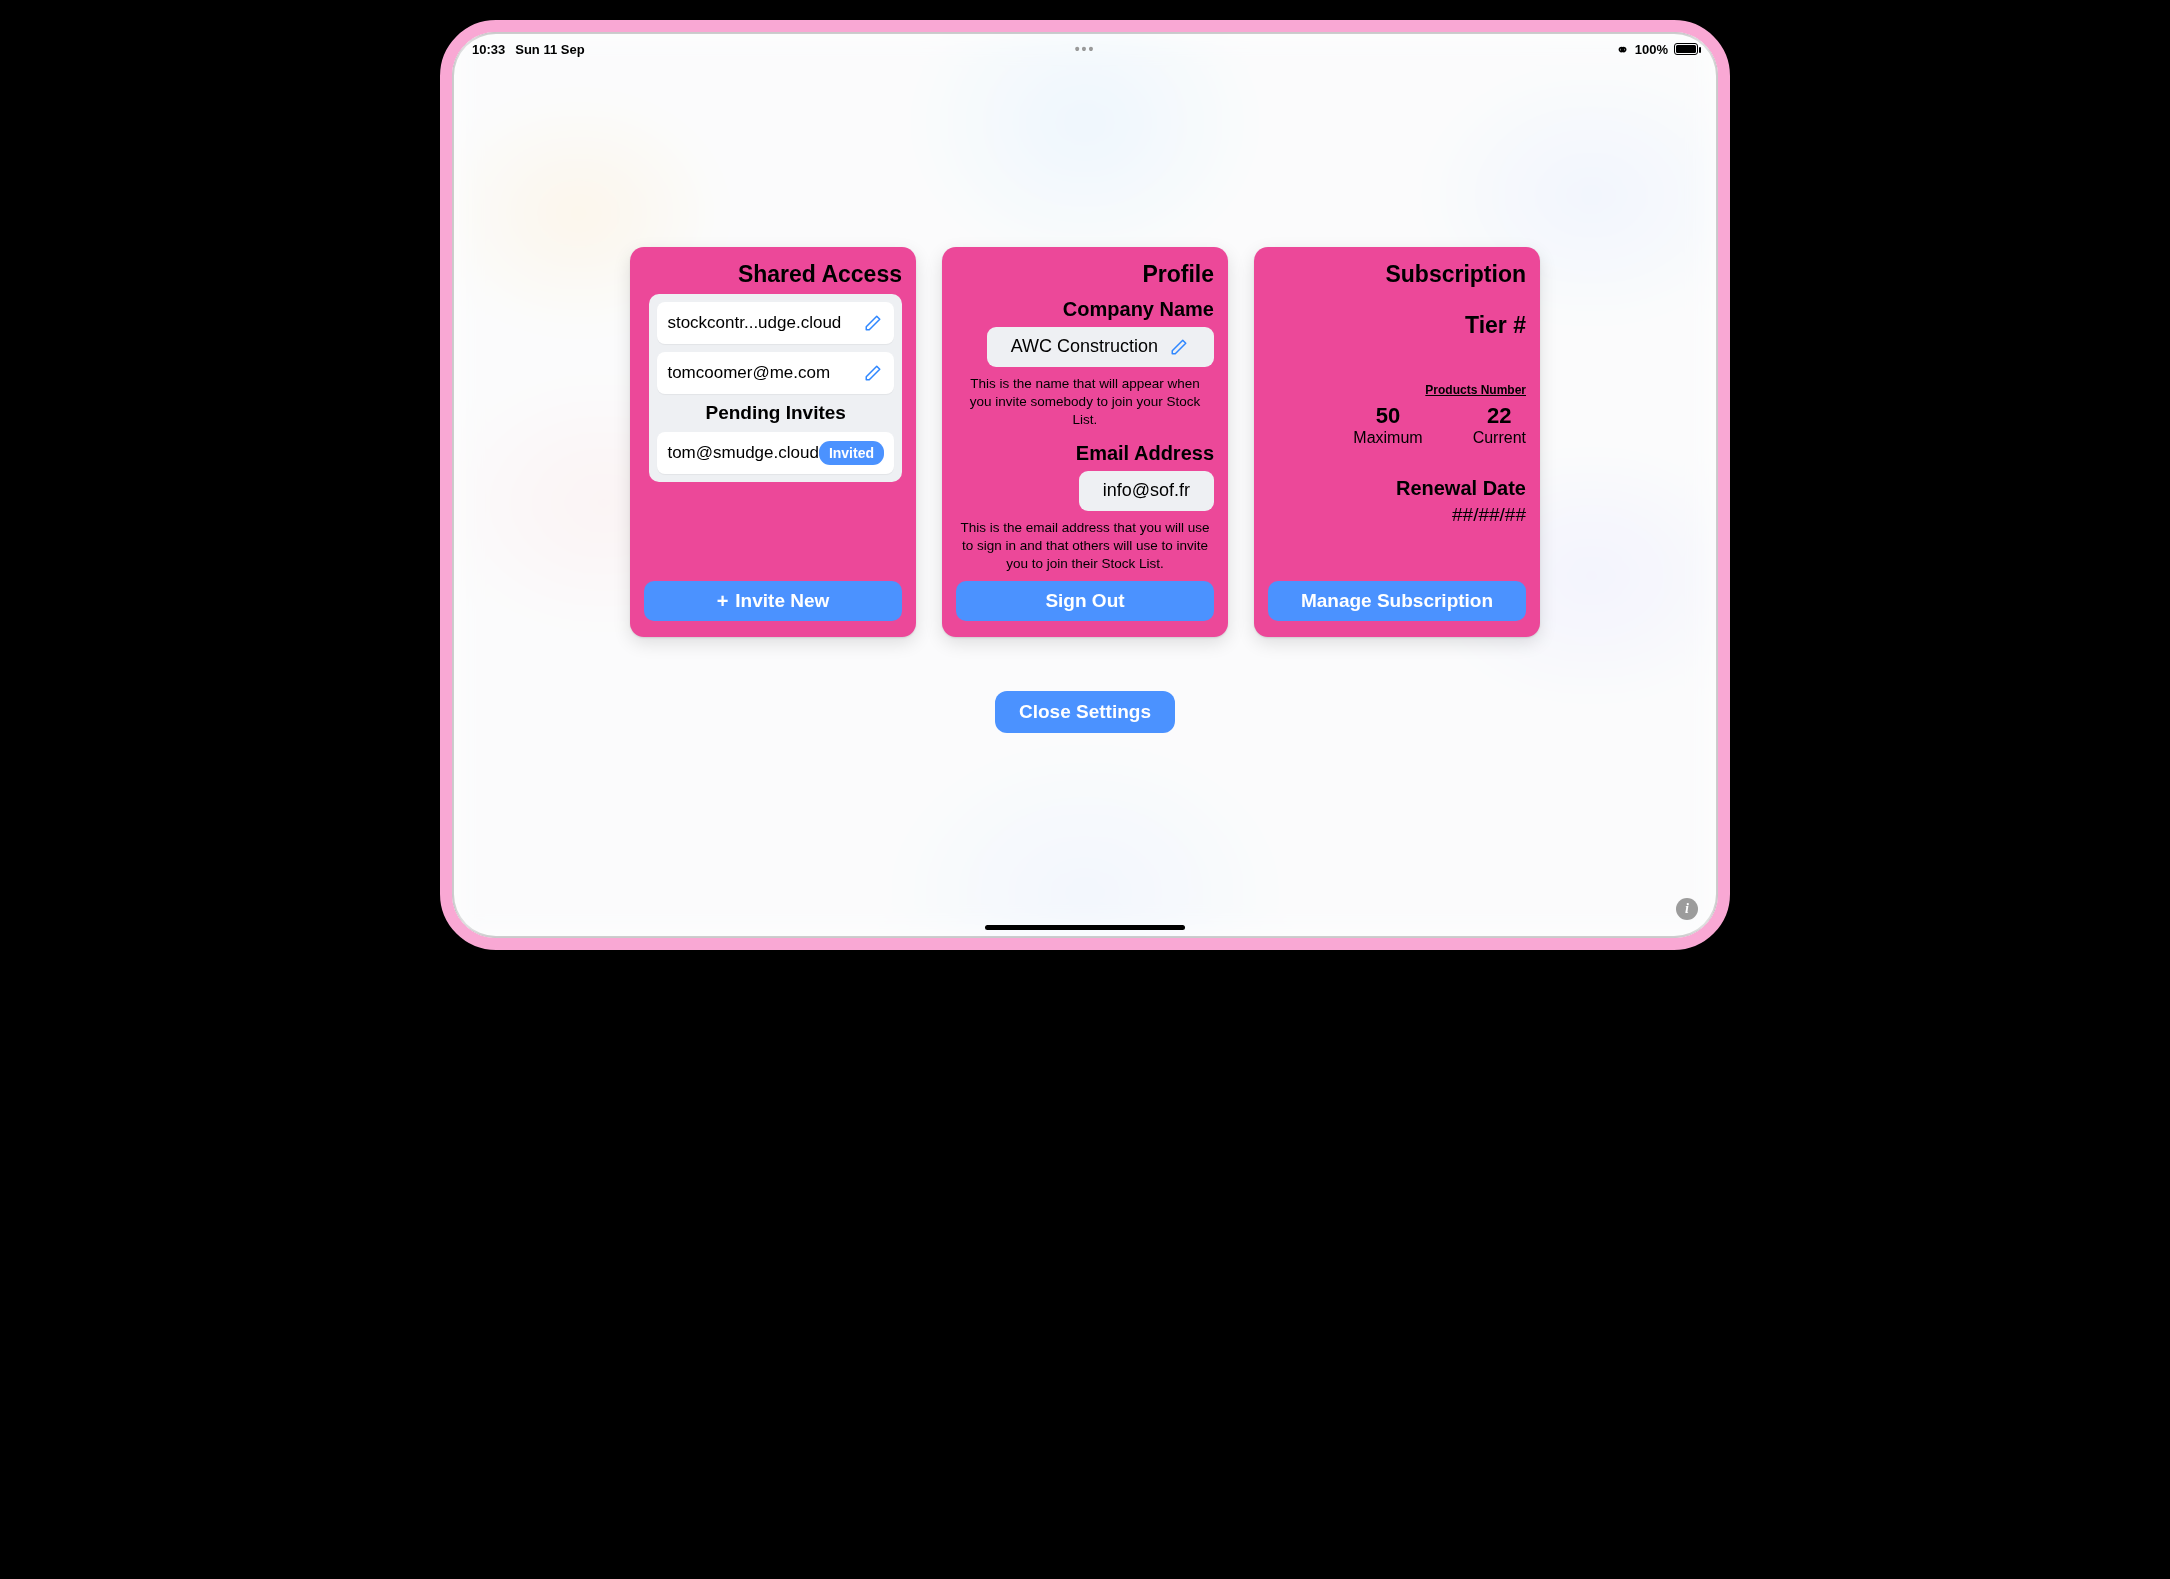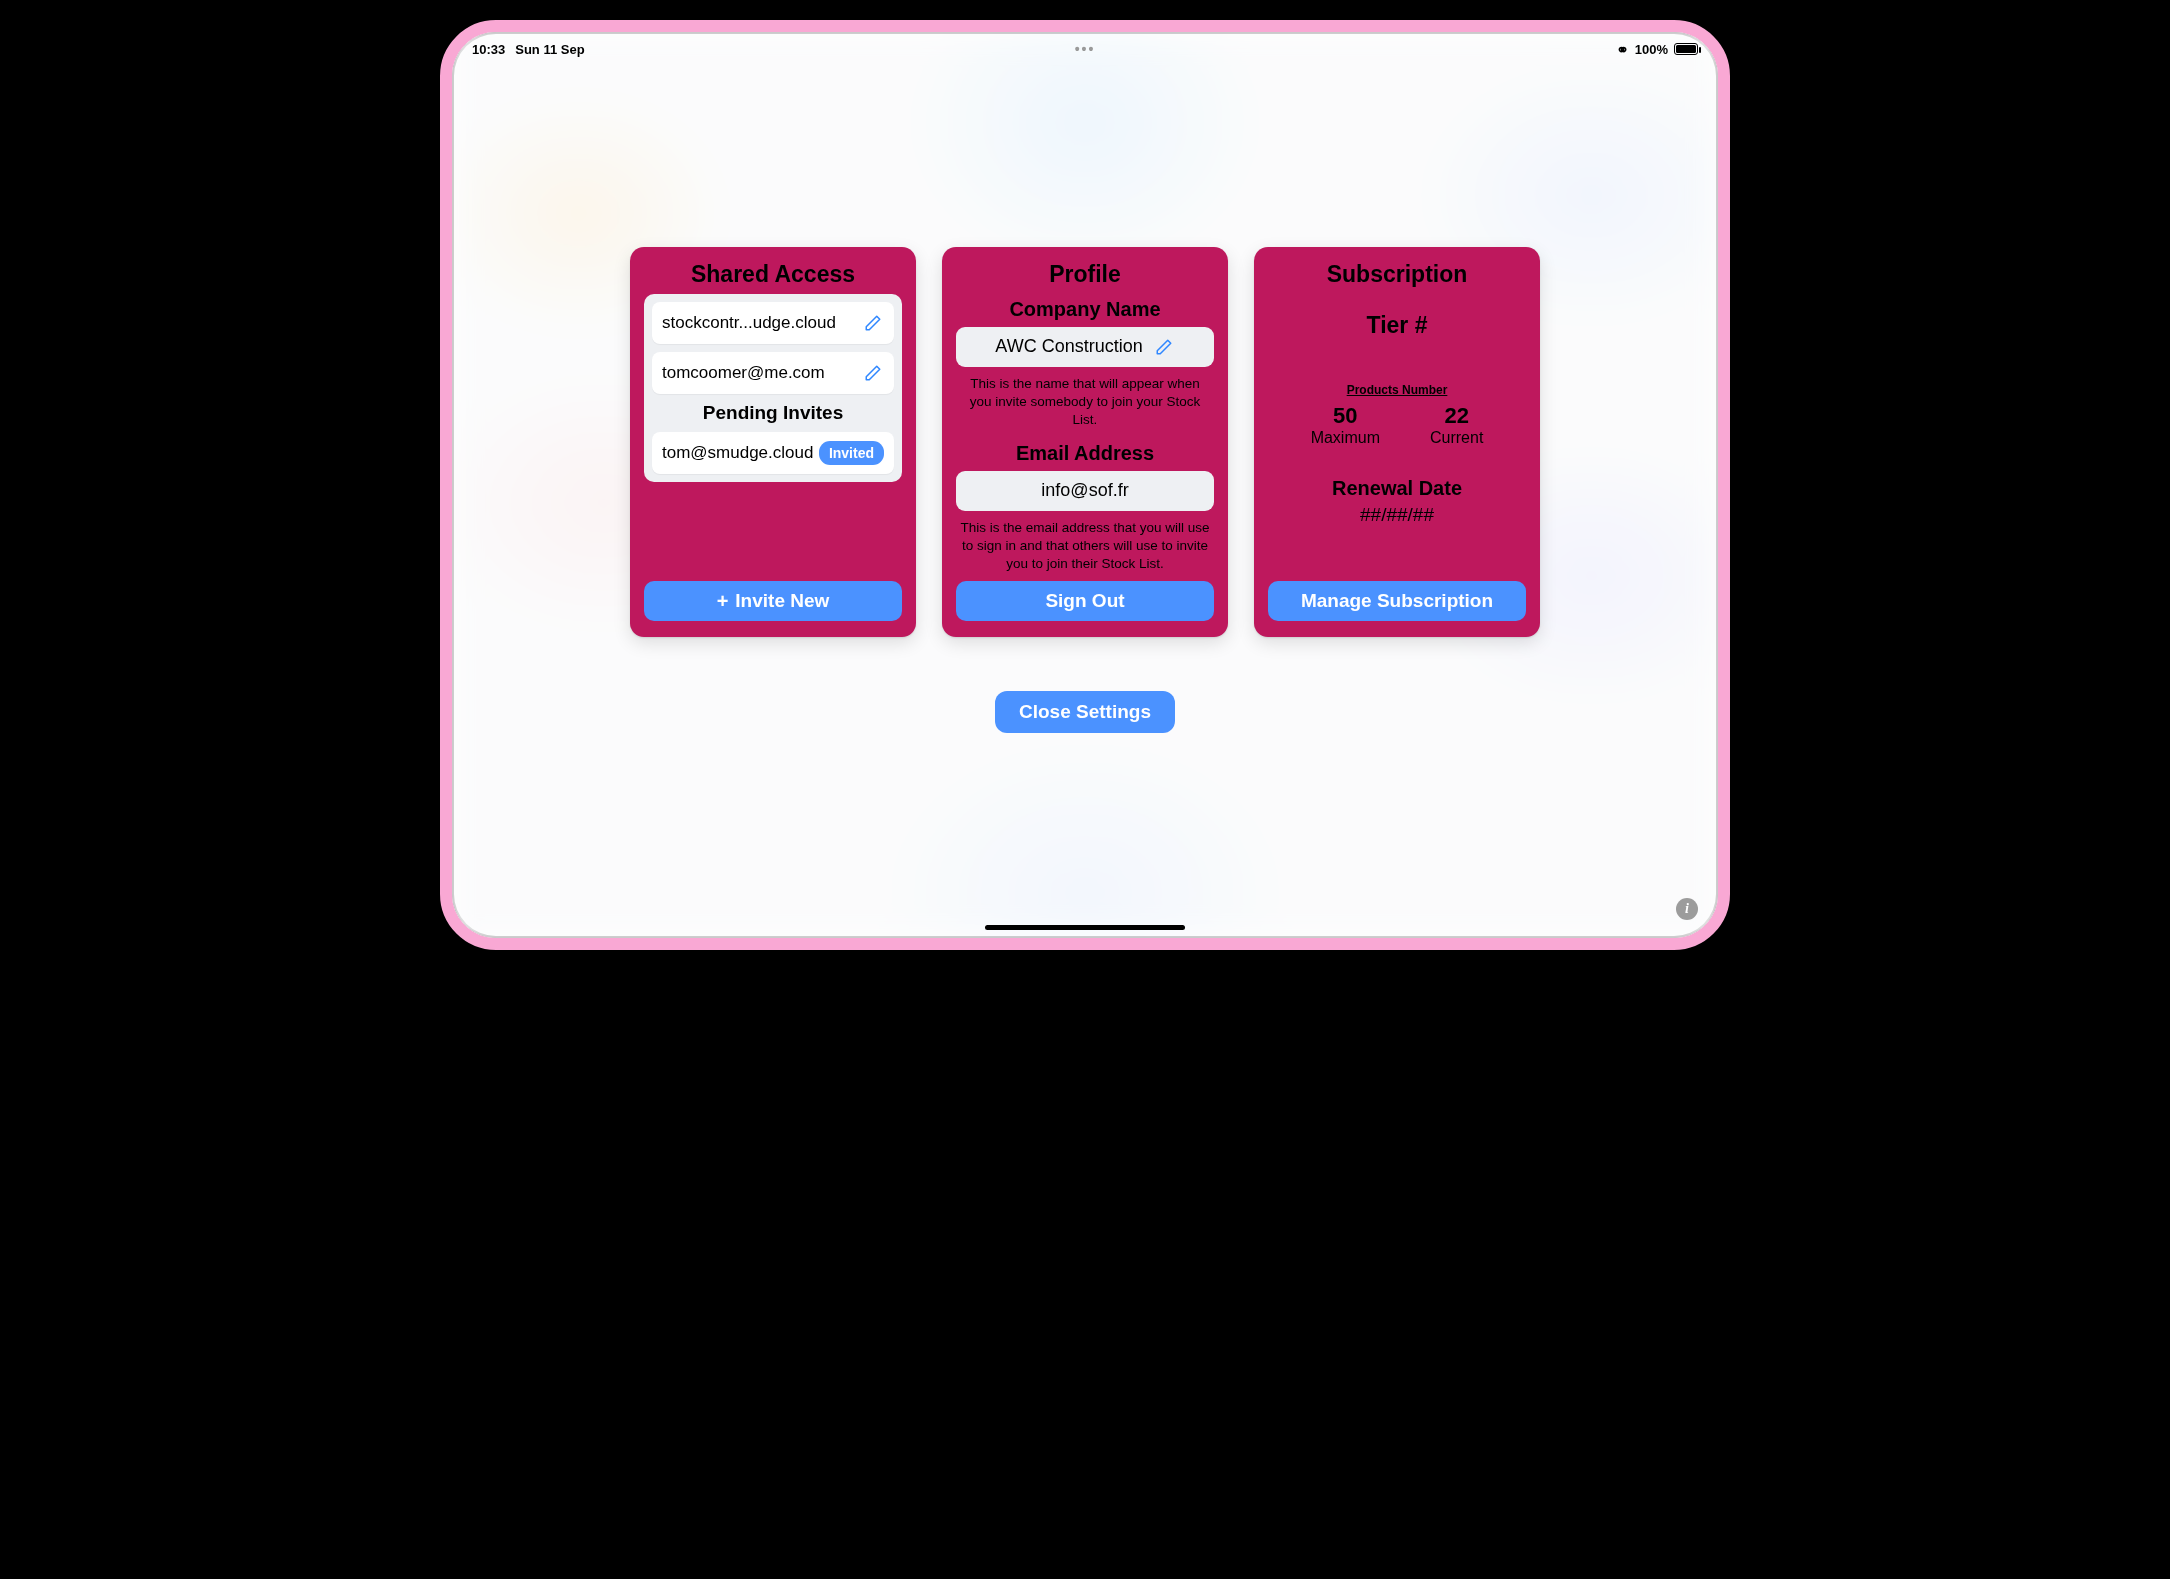--- a/index.html
+++ b/index.html
@@ -73,26 +73,27 @@
   }
 
   .cards-row {
     display: flex; gap: 26px;
     align-items: stretch;
     justify-content: center;
   }
 
   .card {
     width: 286px;
-    background: #be185d;
+    background: #ec4899;
     border-radius: 14px;
     box-shadow: 0 1px 2px rgba(0,0,0,.10), 0 6px 18px rgba(0,0,0,.12);
     padding: 14px 14px 16px;
     display: flex; flex-direction: column;
     color: #000;
+    align-items: flex-end;
   }
   .card h2 {
     font-size: 23px; font-weight: 700; text-align: center;
     margin-bottom: 6px;
   }
   .card .desc {
     font-size: 14px; line-height: 1.35; text-align: center; color:#000;
     margin-bottom: 10px;
   }
 
@@ -130,21 +131,21 @@
     display:flex; align-items:center; justify-content:center; gap:7px;
     cursor:pointer; margin-top:auto;
   }
   .primary-btn .plus { font-size:20px; font-weight:700; line-height:1; }
 
   
   .section-title { font-size:20px; font-weight:700; text-align:center; margin-top:4px; }
   .field {
     background:#eef0f3; border-radius:9px; height:40px;
     display:flex; align-items:center; justify-content:center; gap:10px;
-    margin-top:6px; font-size:18px; padding: 0 9px; position: relative;
+    margin-top:6px; font-size:18px; padding: 0 24px; position: relative;
   }
   .field .pencil-btn { position: static; }
   .hint {
     font-size:13.5px; line-height:1.35; text-align:center; color:#000;
     margin:8px 4px 4px;
   }
 
   
   .tier { font-size:23px; font-weight:600; text-align:center; margin-top:18px; }
   .stats-title { font-size:12px; font-weight:700; text-align:center; margin-top:44px;text-decoration:underline; }

